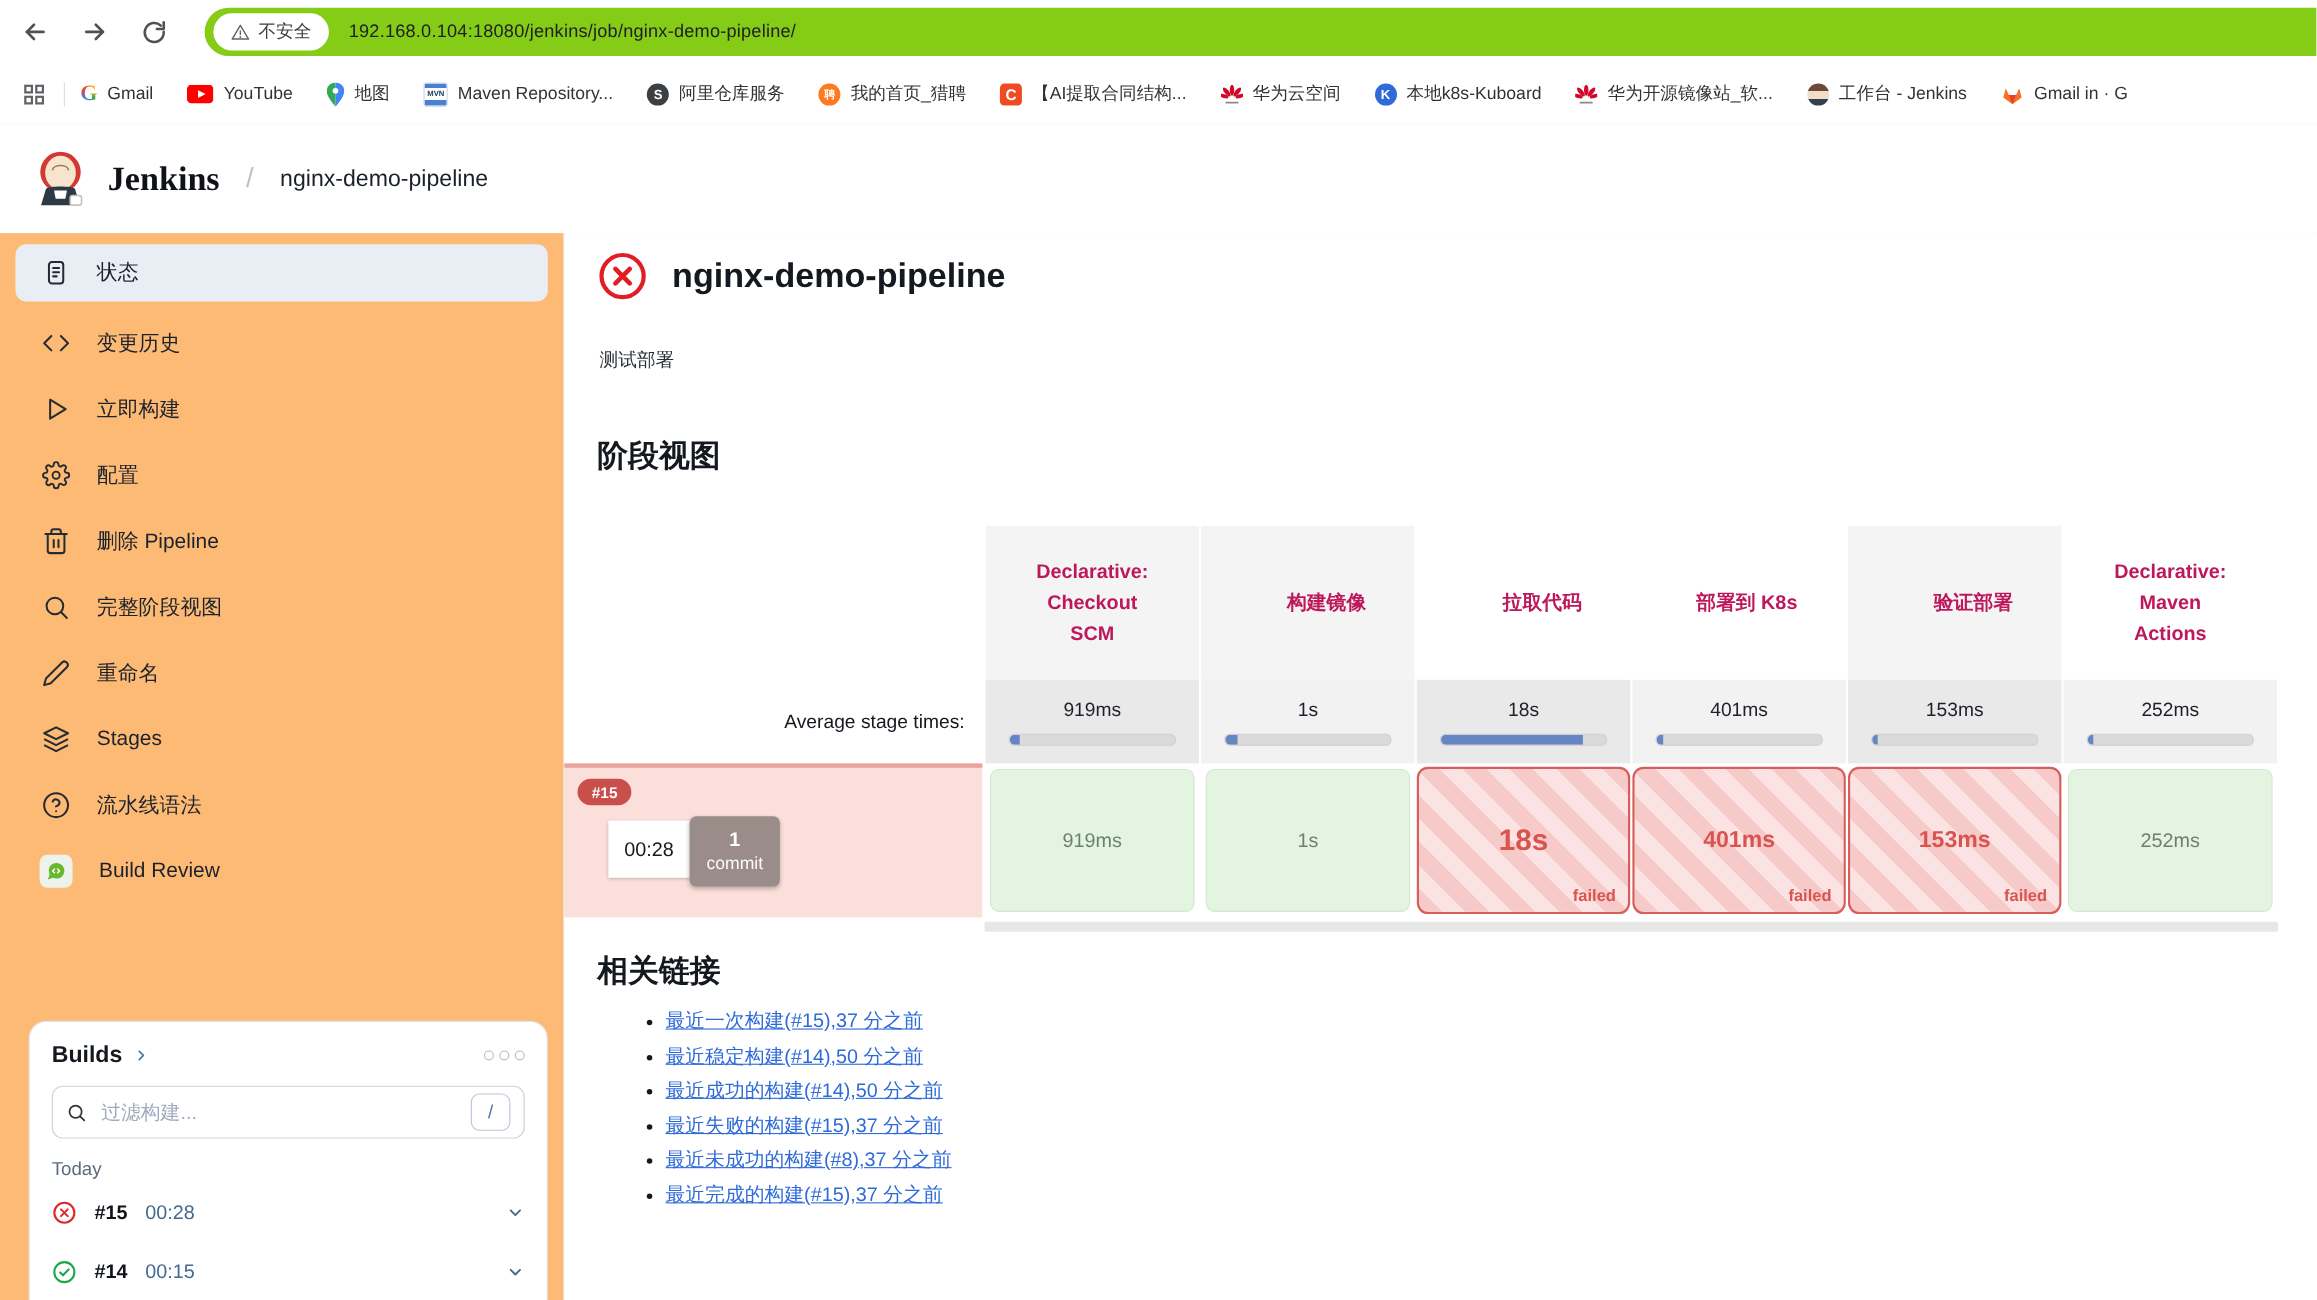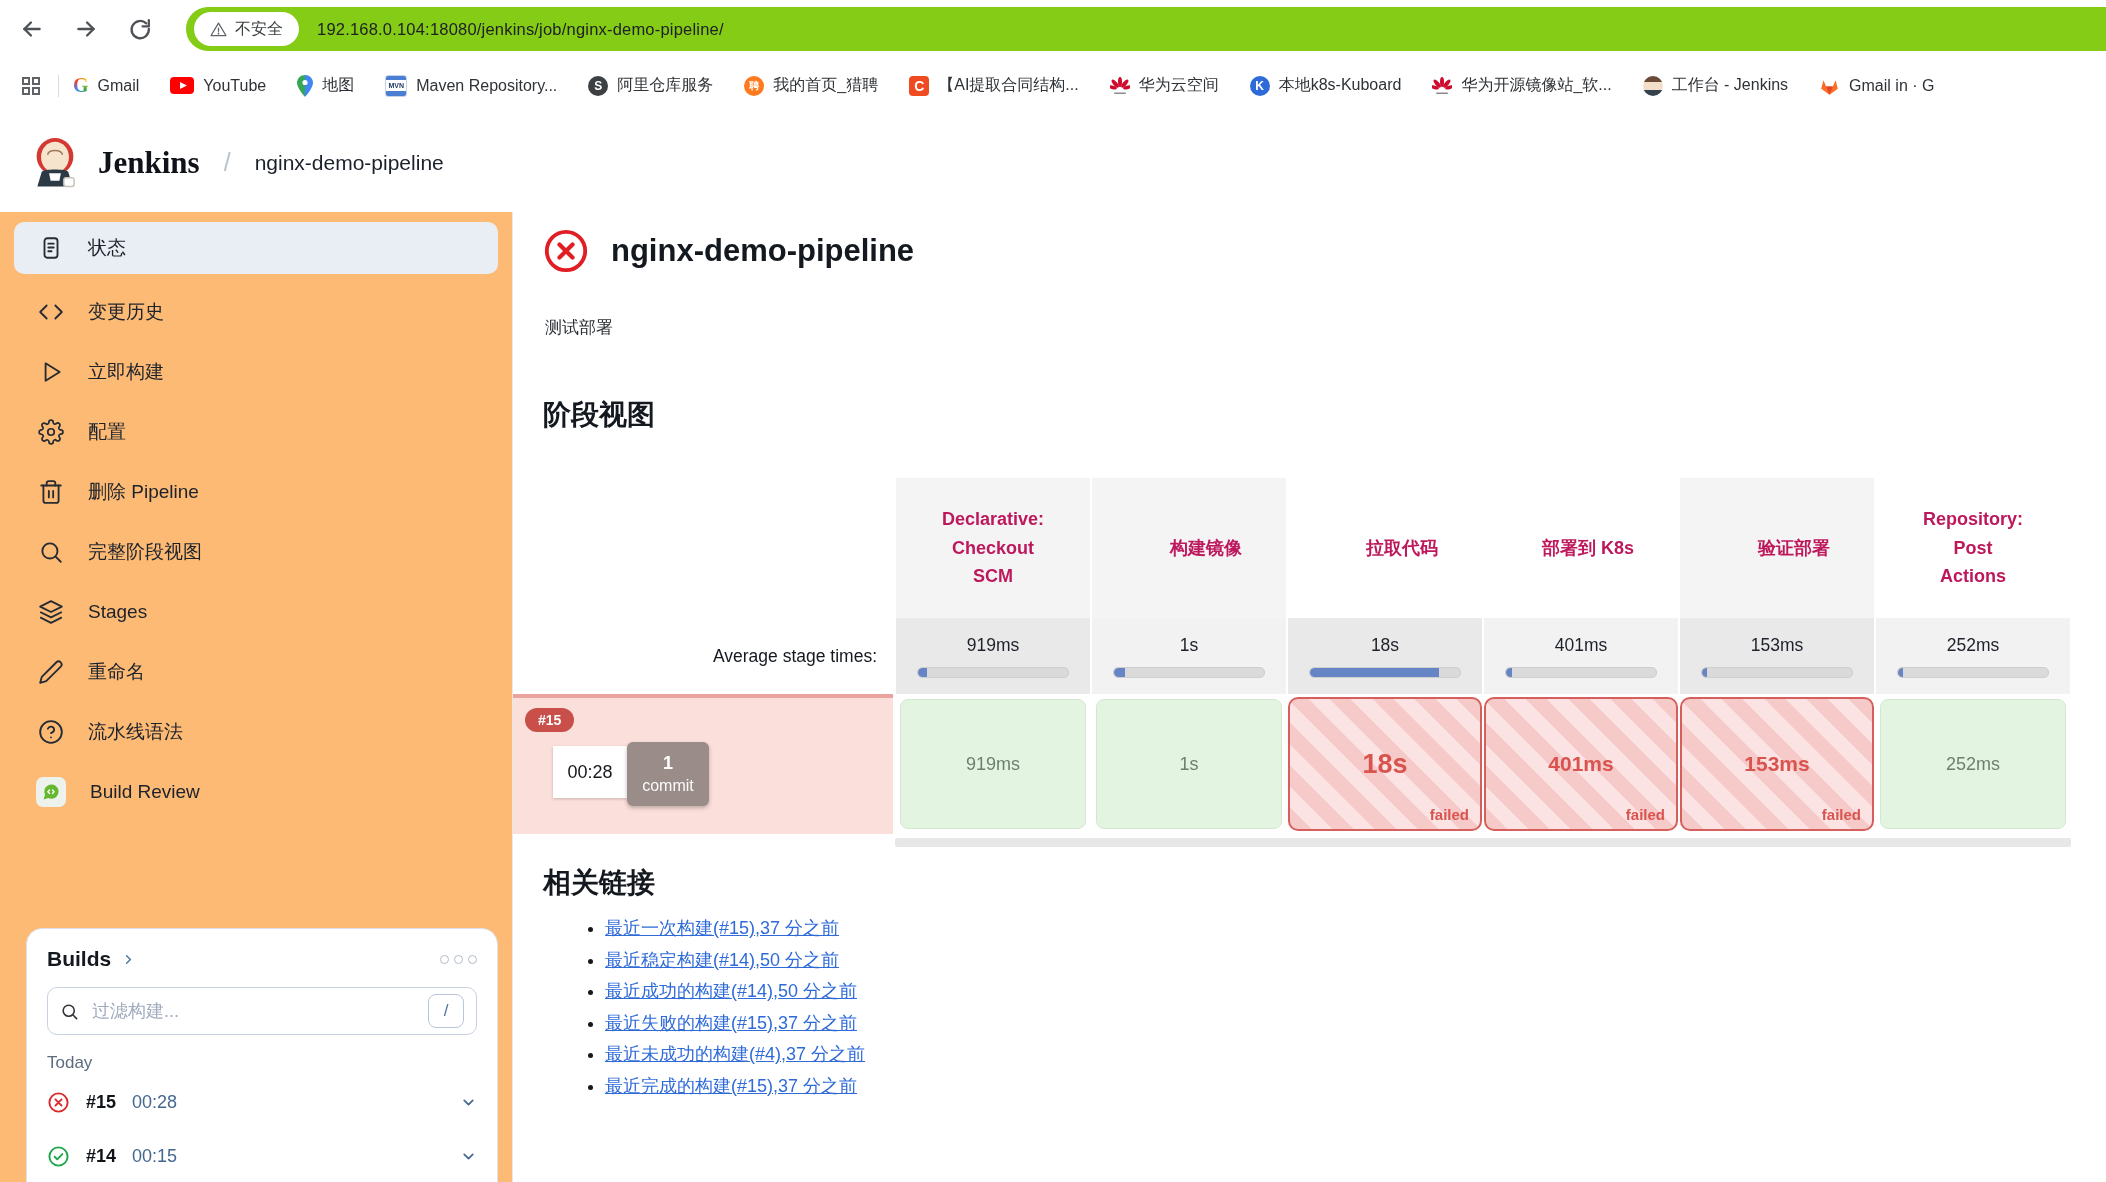--- a/index.html
+++ b/index.html
@@ -291,32 +291,32 @@
       <span>删除 Pipeline</span>
     </div>
     <div class="side-item">
       <svg class="sicon" viewBox="0 0 24 24" fill="none" stroke="currentColor" stroke-width="1.7" stroke-linecap="round">
           <circle cx="11" cy="11" r="7"></circle>
           <line x1="16.5" y1="16.5" x2="21" y2="21"></line>
         </svg>
       <span>完整阶段视图</span>
     </div>
     <div class="side-item">
+      <svg class="sicon" viewBox="0 0 24 24" fill="none" stroke="currentColor" stroke-width="1.7" stroke-linecap="round" stroke-linejoin="round">
+          <path d="M17 3a2.83 2.83 0 0 1 4 4L7.5 20.5 2 22l1.5-5.5L17 3z"></path>
+        </svg>
+      <span>重命名</span>
+    </div>
+    <div class="side-item">
       <svg class="sicon" viewBox="0 0 24 24" fill="none" stroke="currentColor" stroke-width="1.7" stroke-linejoin="round">
           <polygon points="12 2 22 7 12 12 2 7"></polygon>
           <polyline points="2 12 12 17 22 12"></polyline>
           <polyline points="2 17 12 22 22 17"></polyline>
         </svg>
       <span>Stages</span>
-    </div>
-    <div class="side-item">
-      <svg class="sicon" viewBox="0 0 24 24" fill="none" stroke="currentColor" stroke-width="1.7" stroke-linecap="round" stroke-linejoin="round">
-          <path d="M17 3a2.83 2.83 0 0 1 4 4L7.5 20.5 2 22l1.5-5.5L17 3z"></path>
-        </svg>
-      <span>重命名</span>
     </div>
     <div class="side-item">
       <svg class="sicon" viewBox="0 0 24 24" fill="none" stroke="currentColor" stroke-width="1.7" stroke-linecap="round" stroke-linejoin="round">
           <circle cx="12" cy="12" r="10"></circle>
           <path d="M9.1 9a3 3 0 0 1 5.8 1c0 2-3 3-3 3"></path>
           <line x1="12" y1="17" x2="12" y2="17.01"></line>
         </svg>
       <span>流水线语法</span>
     </div>
     <div class="side-item">
@@ -409,21 +409,21 @@
     <div class="cell sg hdr col-even">
         <span>拉取代码</span>
       </div>
     <div class="cell sg hdr col-even">
         <span>部署到 K8s</span>
       </div>
     <div class="cell sg hdr col-odd">
         <span>验证部署</span>
       </div>
     <div class="cell sg hdr col-even">
-        <span>Repository: Post Actions</span>
+        <span>Declarative: Maven Actions</span>
       </div>
 
     <div class="cell avg-left">Average stage times:</div>
     <div class="cell sg avg avg-odd">
       <span class="avg-val">919ms</span>
       <span class="bar">
           <span class="fill" style="width:6%"></span>
         </span>
     </div>
     <div class="cell sg avg avg-even">
@@ -502,16 +502,16 @@
     </div>
   </div>
   <div class="hscroll"></div>
 
   <h2 class="h2 h2-related" style="margin:0">相关链接</h2>
   <ul class="links">
     <li><a href="#">最近一次构建(#15),37 分之前</a></li>
     <li><a href="#">最近稳定构建(#14),50 分之前</a></li>
     <li><a href="#">最近成功的构建(#14),50 分之前</a></li>
     <li><a href="#">最近失败的构建(#15),37 分之前</a></li>
-    <li><a href="#">最近未成功的构建(#4),37 分之前</a></li>
+    <li><a href="#">最近未成功的构建(#8),37 分之前</a></li>
     <li><a href="#">最近完成的构建(#15),37 分之前</a></li>
   </ul>
 </div>
 
 </body></html>

